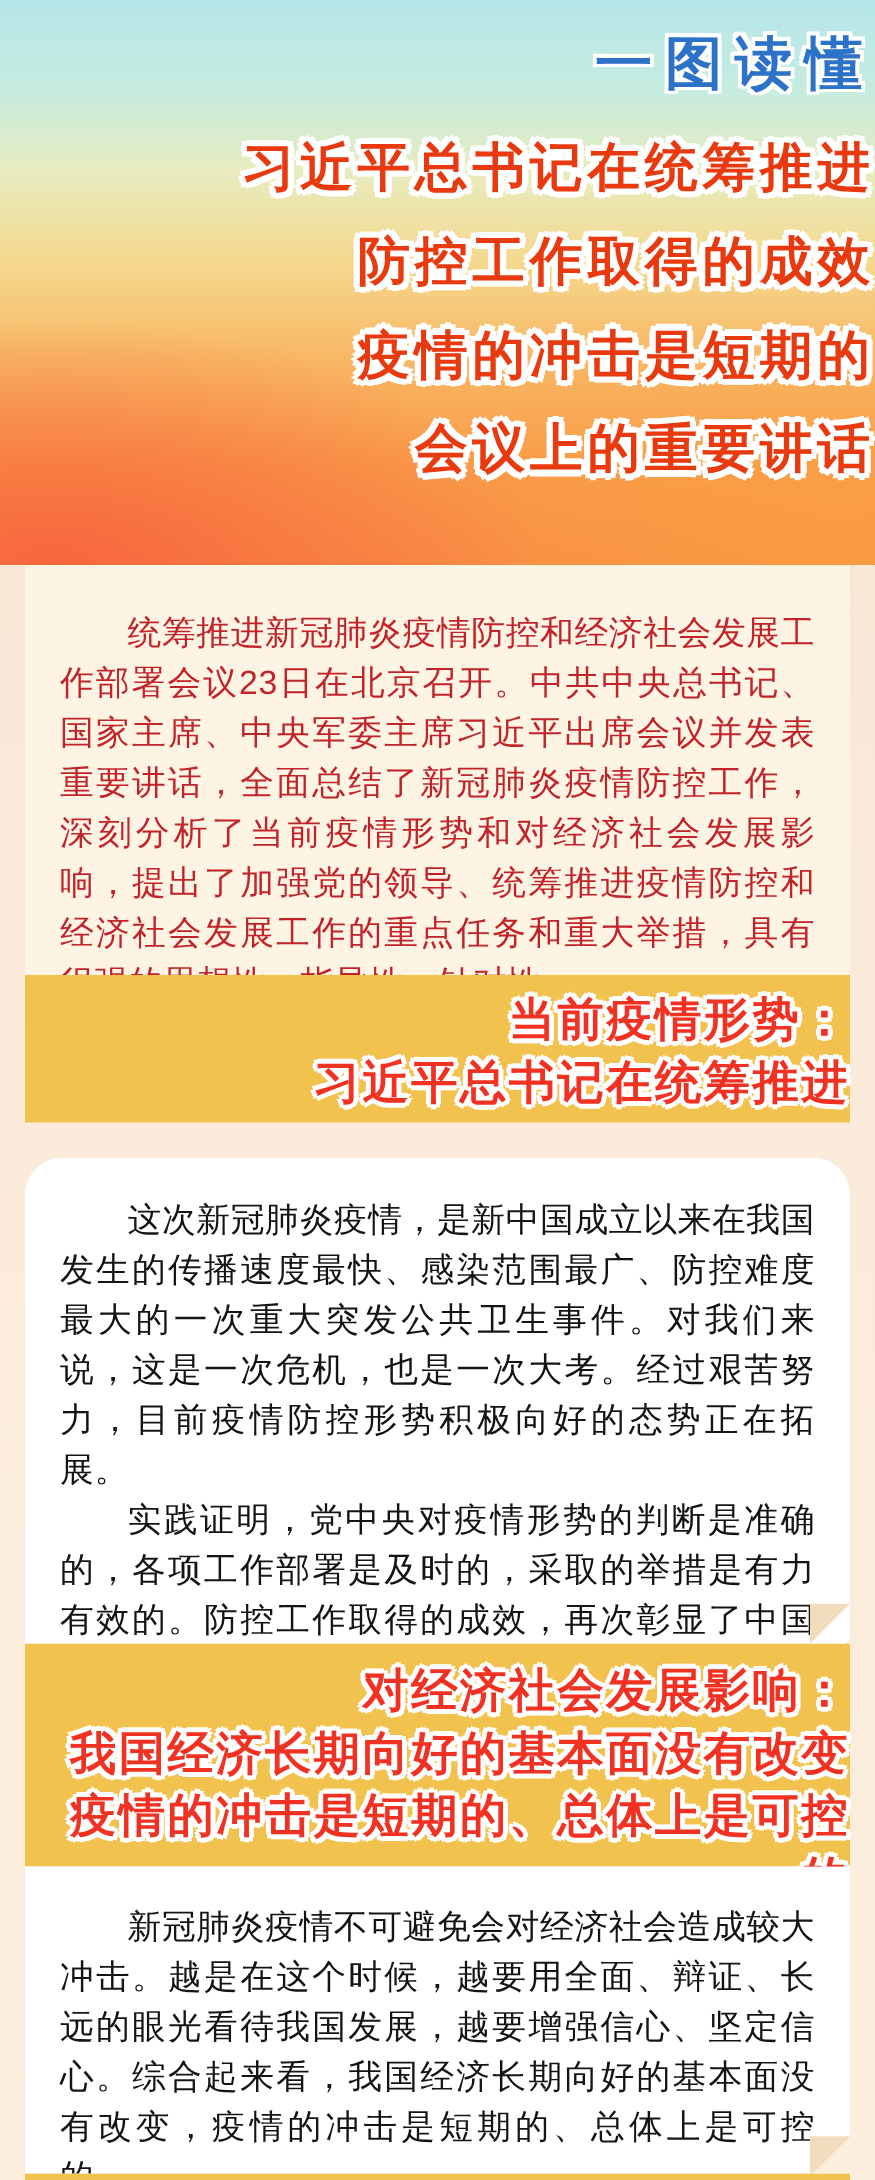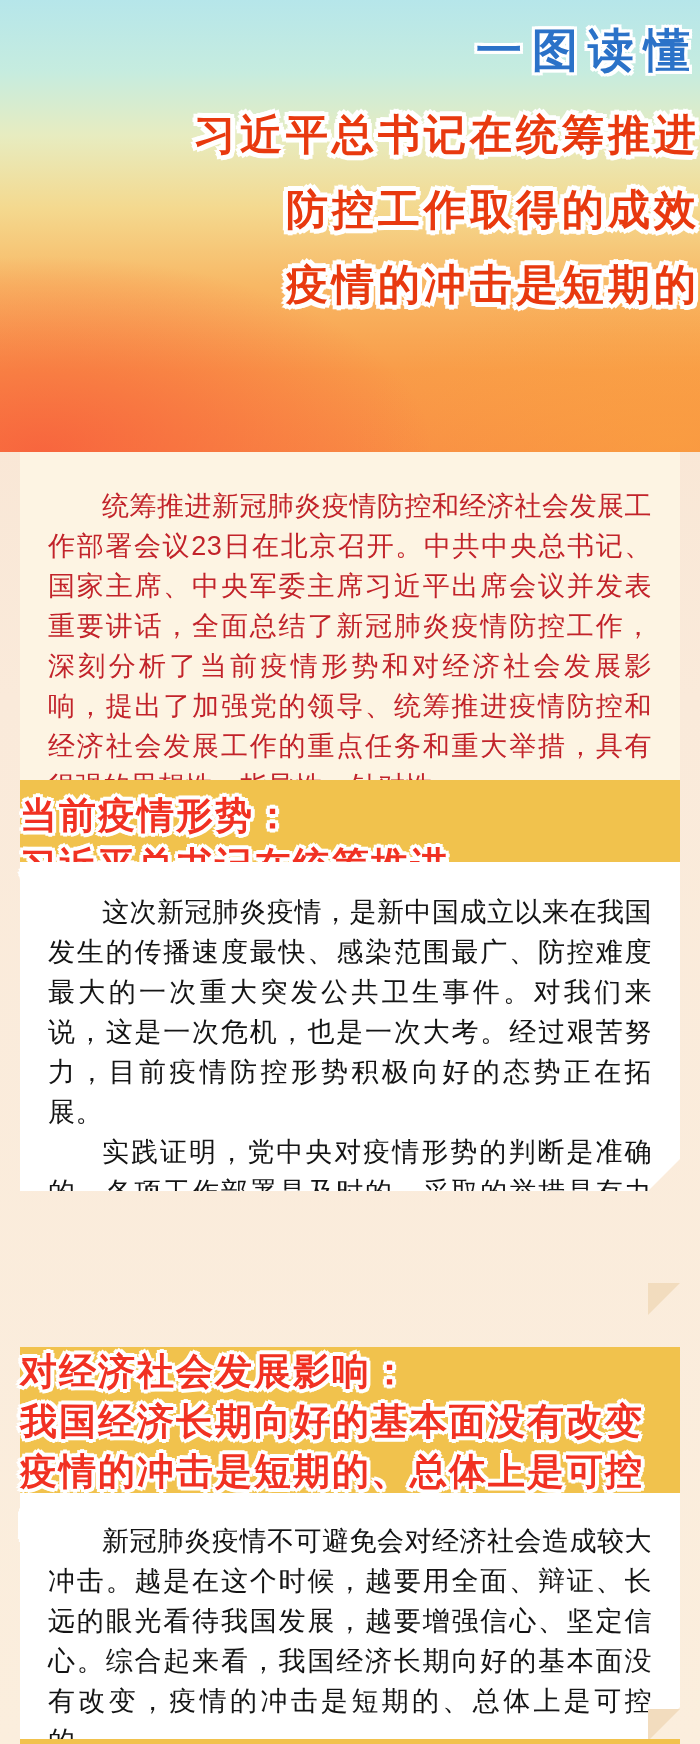--- a/index.html
+++ b/index.html
@@ -35,35 +35,35 @@
   
   .intro-card {
     position:absolute; left:20px; top:452px; width:660px; height:328px;
     background:#fdf4e3; padding:34px 28px 0 28px;
   }
   .intro-card p {
     font-size:27px; line-height:40px; letter-spacing:.5px; color:#c2232a;
     font-weight:500; text-indent:2em; text-align:justify;
   }
   .banner {
-    position:absolute; left:20px; width:660px; background:#f1c24d; text-align:left;
+    position:absolute; left:20px; width:660px; background:#f1c24d; text-align:right;
   }
   .banner-1 { top:780px; height:118px; padding-top:11px; }
-  .banner-2 { top:1347px; height:178px; }
+  .banner-2 { top:1315px; height:178px; padding-top:13px; }
   .banner .line {
     font-size:37px; font-weight:bold; letter-spacing:2px; color:#f13122; line-height:50px;
     text-shadow:-3px -3px 0 #fff,0 -3px 0 #fff,3px -3px 0 #fff,-3px 0 0 #fff,3px 0 0 #fff,
                 -3px 3px 0 #fff,0 3px 0 #fff,3px 3px 0 #fff,-2px -2px 0 #fff,2px -2px 0 #fff,
                 -2px 2px 0 #fff,2px 2px 0 #fff,0 4px 0 #fff,0 -4px 0 #fff,4px 0 0 #fff,-4px 0 0 #fff;
   }
   .body-card {
     position:absolute; left:20px; width:660px; background:#ffffff;
     clip-path:polygon(0 0,100% 0,100% calc(100% - 32px),calc(100% - 32px) 100%,0 100%);
   }
-  .card-2 { top:862px; height:329px; padding:30px 28px 0 28px; }
+  .card-2 { top:926px; height:417px; padding:30px 28px 0 28px;border-radius:30px; }
   .card-3 { top:1493px; height:246px; padding:28px 28px 0 28px; }
   .body-card p {
     font-size:27px; line-height:40px; letter-spacing:.5px; color:#141414;
     text-indent:2em; text-align:justify;
   }
   .fold-corner {
     position:absolute; right:0; bottom:0; width:0; height:0;
     border-top:32px solid #f2dcbe; border-right:32px solid transparent;
   }
   .next-banner-peek {
@@ -74,20 +74,21 @@
 <body>
 
 <div class="page">
 
   <div class="header">
     <div class="badge">一图读懂</div>
     <div class="main-title">
       <div>习近平总书记在统筹推进</div>
       <div>防控工作取得的成效</div>
       <div>疫情的冲击是短期的</div>
+      <div>会议上的重要讲话</div>
     </div>
   </div>
 
   <div class="intro-card">
     <p>统筹推进新冠肺炎疫情防控和经济社会发展工作部署会议23日在北京召开。中共中央总书记、国家主席、中央军委主席习近平出席会议并发表重要讲话，全面总结了新冠肺炎疫情防控工作，深刻分析了当前疫情形势和对经济社会发展影响，提出了加强党的领导、统筹推进疫情防控和经济社会发展工作的重点任务和重大举措，具有很强的思想性、指导性、针对性。</p>
   </div>
 
   <div class="banner banner-1">
     <div class="line">当前疫情形势：</div>
     <div class="line">习近平总书记在统筹推进</div>

